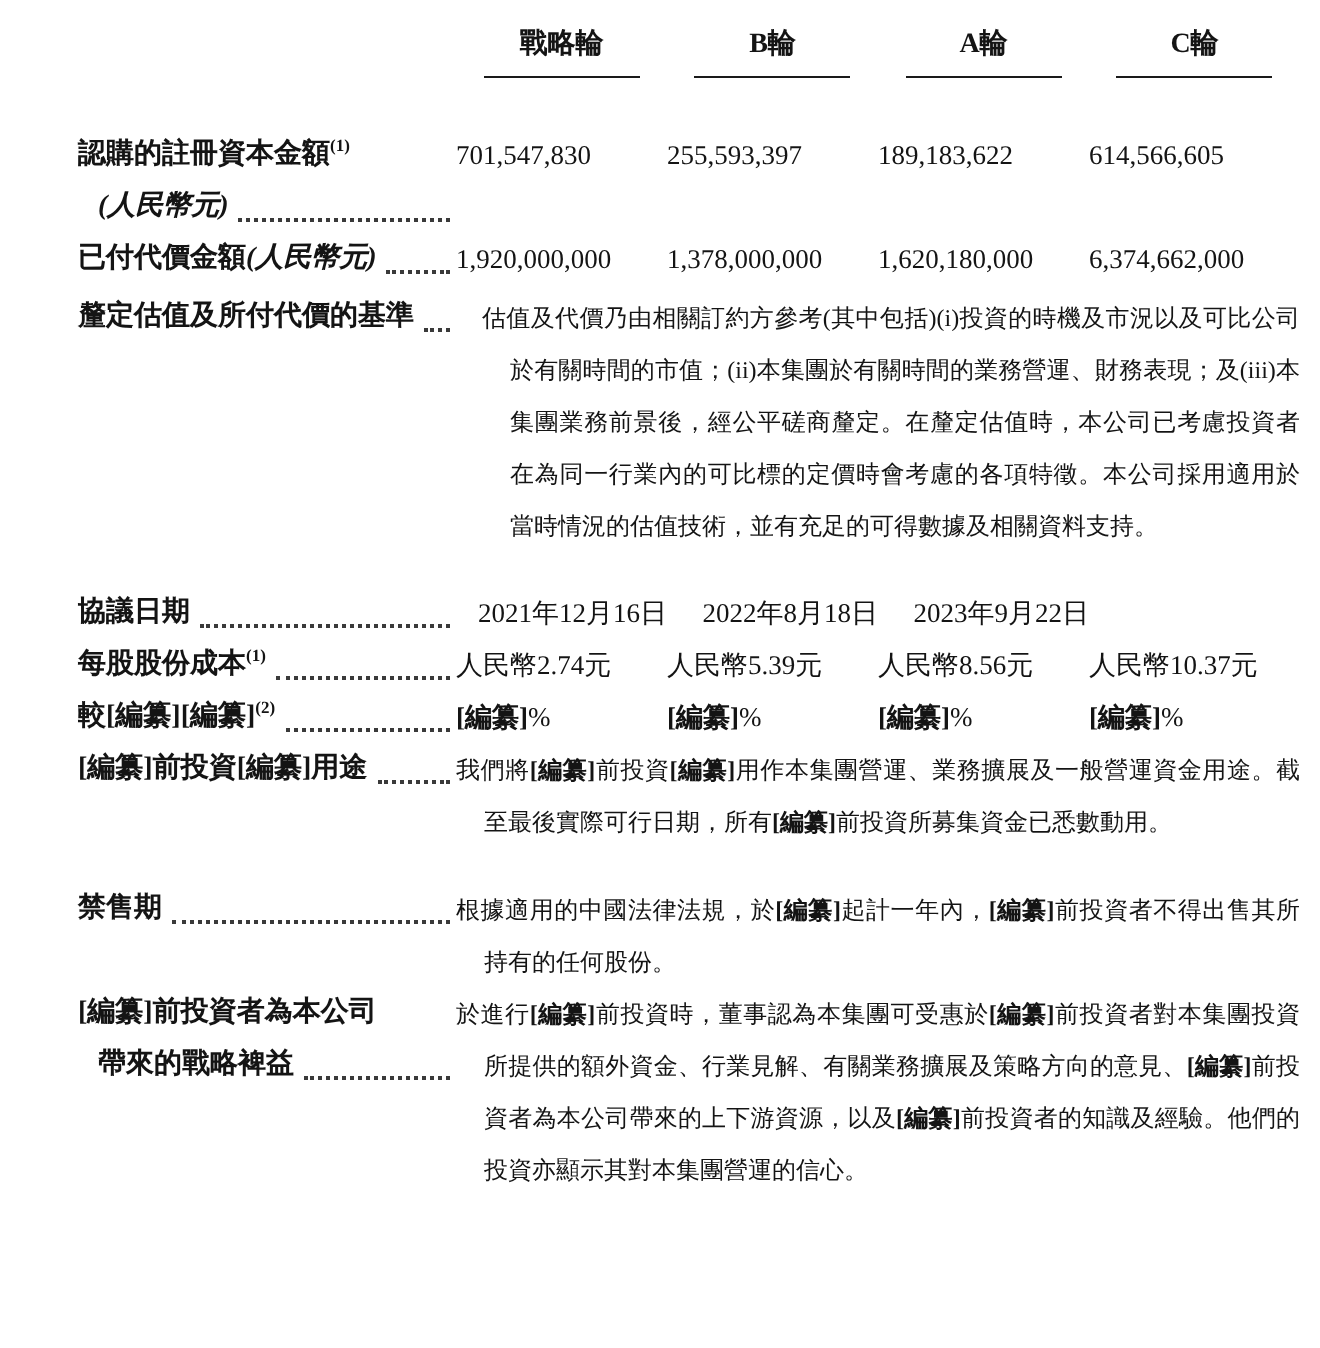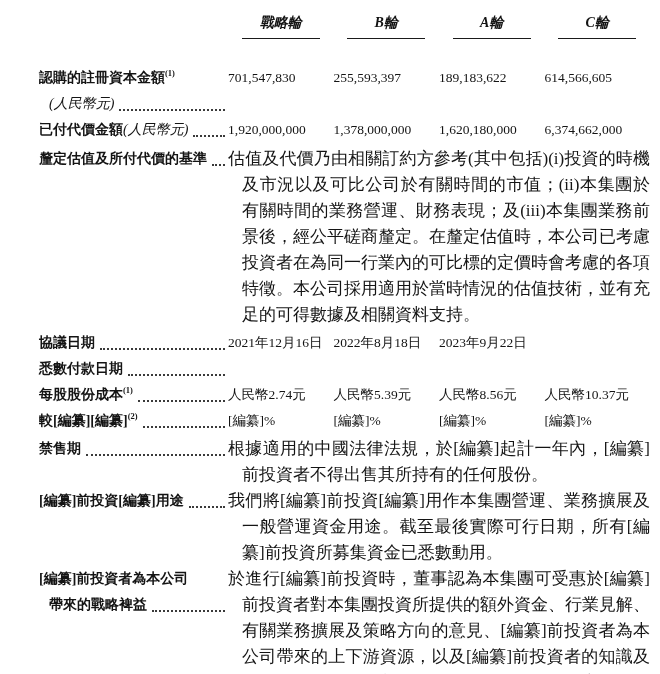--- a/index.html
+++ b/index.html
@@ -20,37 +20,37 @@
   .rich { white-space:normal;padding-left:24px; }
   .leader {
     flex:1 1 auto; min-width:8px; align-self:flex-end;
     height:0; border-bottom:2px dotted #3a3a3a;
     margin:0 3px 6px 5px;
   }
 
   
   .data { flex:1 1 auto; display:flex; }
   .col { width:25%; font-size:13.5px; line-height:26px; white-space:nowrap; padding-right:2px; }
-  .col.center { text-align:left; padding-right:0; }
+  .col.center { text-align:right; padding-right:0; }
   .col.pad { padding-right:13px; }
 
   
-  .txt { flex:1 1 auto; font-size:17px; line-height:26px; padding-left:14px; text-indent:-14px; text-align:justify; }
+  .txt { flex:1 1 auto; font-size:12px; line-height:26px; padding-left:14px; text-indent:-14px; text-align:justify; }
 
   
   .hdr { margin-bottom:26px; }
   .hcol { width:25%; text-align:center; font-weight:bold; font-size:14px; line-height:22px; }
-  .hlab { display:inline-block; min-width:78px; padding:0 4px 4px 4px; border-bottom:1.5px solid #1a1a1a;font-style:italic; }
+  .hlab { display:inline-block; min-width:78px; padding:0 4px 4px 4px; border-bottom:1.5px solid #1a1a1a; }
 
   sup { font-size:8.5px; line-height:0; vertical-align:super; }
-  .b { font-weight:normal; }
-  .i { font-style:italic; font-weight:normal; }
+  .b { font-weight:bold; }
+  .i { font-style:italic; font-weight:bold; }
 
-  .mt2 { margin-top:2px; }
-  .mt3 { margin-top:3px; }
+  .mt2 { margin-top:18px; }
+  .mt3 { margin-top:3px;gap:13px; }
 </style>
 </head>
 <body>
 
 <div class="page">
 
   <div class="grid-row hdr">
     <div class="lbl"></div>
     <div class="data">
       <div class="hcol"><span class="hlab">戰略輪</span></div>
@@ -112,26 +112,20 @@
         </div>
     </div>
     <div class="data">
       <div class="col center">2021年12月16日</div>
       <div class="col center">2022年8月18日</div>
       <div class="col center">2023年9月22日</div>
     </div>
   </div>
 
   <div class="grid-row">
-    <div class="lbl">
-      <div class="lbl-line">
-          <span class="rich"><span>悉數付款日期</span></span>
-          <span class="leader"></span>
-        </div>
-    </div>
   </div>
 
   <div class="grid-row">
     <div class="lbl">
       <div class="lbl-line">
           <span class="rich"><span>每股股份成本</span><sup>(1)</sup></span>
           <span class="leader"></span>
         </div>
     </div>
     <div class="data">
@@ -150,38 +144,38 @@
         </div>
     </div>
     <div class="data">
       <div class="col pad"><span class="b">[編纂]</span><span>%</span></div>
       <div class="col pad"><span class="b">[編纂]</span><span>%</span></div>
       <div class="col pad"><span class="b">[編纂]</span><span>%</span></div>
       <div class="col pad"><span class="b">[編纂]</span><span>%</span></div>
     </div>
   </div>
 
+  <div class="grid-row">
+    <div class="lbl">
+      <div class="lbl-line">
+          <span class="rich"><span>[編纂]前投資[編纂]用途</span></span>
+          <span class="leader"></span>
+        </div>
+    </div>
+    <div class="txt"><span>我們將</span><span class="b">[編纂]</span><span>前投資</span><span class="b">[編纂]</span><span>用作本集團營運、業務擴展及一般營運資金用途。截至最後實際可行日期，所有</span><span class="b">[編纂]</span><span>前投資所募集資金已悉數動用。</span></div>
+  </div>
+
   <div class="grid-row mt2">
     <div class="lbl">
       <div class="lbl-line">
           <span class="rich"><span>禁售期</span></span>
           <span class="leader"></span>
         </div>
     </div>
     <div class="txt"><span>根據適用的中國法律法規，於</span><span class="b">[編纂]</span><span>起計一年內，</span><span class="b">[編纂]</span><span>前投資者不得出售其所持有的任何股份。</span></div>
-  </div>
-
-  <div class="grid-row">
-    <div class="lbl">
-      <div class="lbl-line">
-          <span class="rich"><span>[編纂]前投資[編纂]用途</span></span>
-          <span class="leader"></span>
-        </div>
-    </div>
-    <div class="txt"><span>我們將</span><span class="b">[編纂]</span><span>前投資</span><span class="b">[編纂]</span><span>用作本集團營運、業務擴展及一般營運資金用途。截至最後實際可行日期，所有</span><span class="b">[編纂]</span><span>前投資所募集資金已悉數動用。</span></div>
   </div>
 
   <div class="grid-row">
     <div class="lbl">
       <div class="lbl-line">
           <span class="rich"><span>[編纂]前投資者為本公司</span></span>
         </div>
       <div class="lbl-line">
           <span class="ind"></span>
           <span class="rich"><span>帶來的戰略裨益</span></span>

